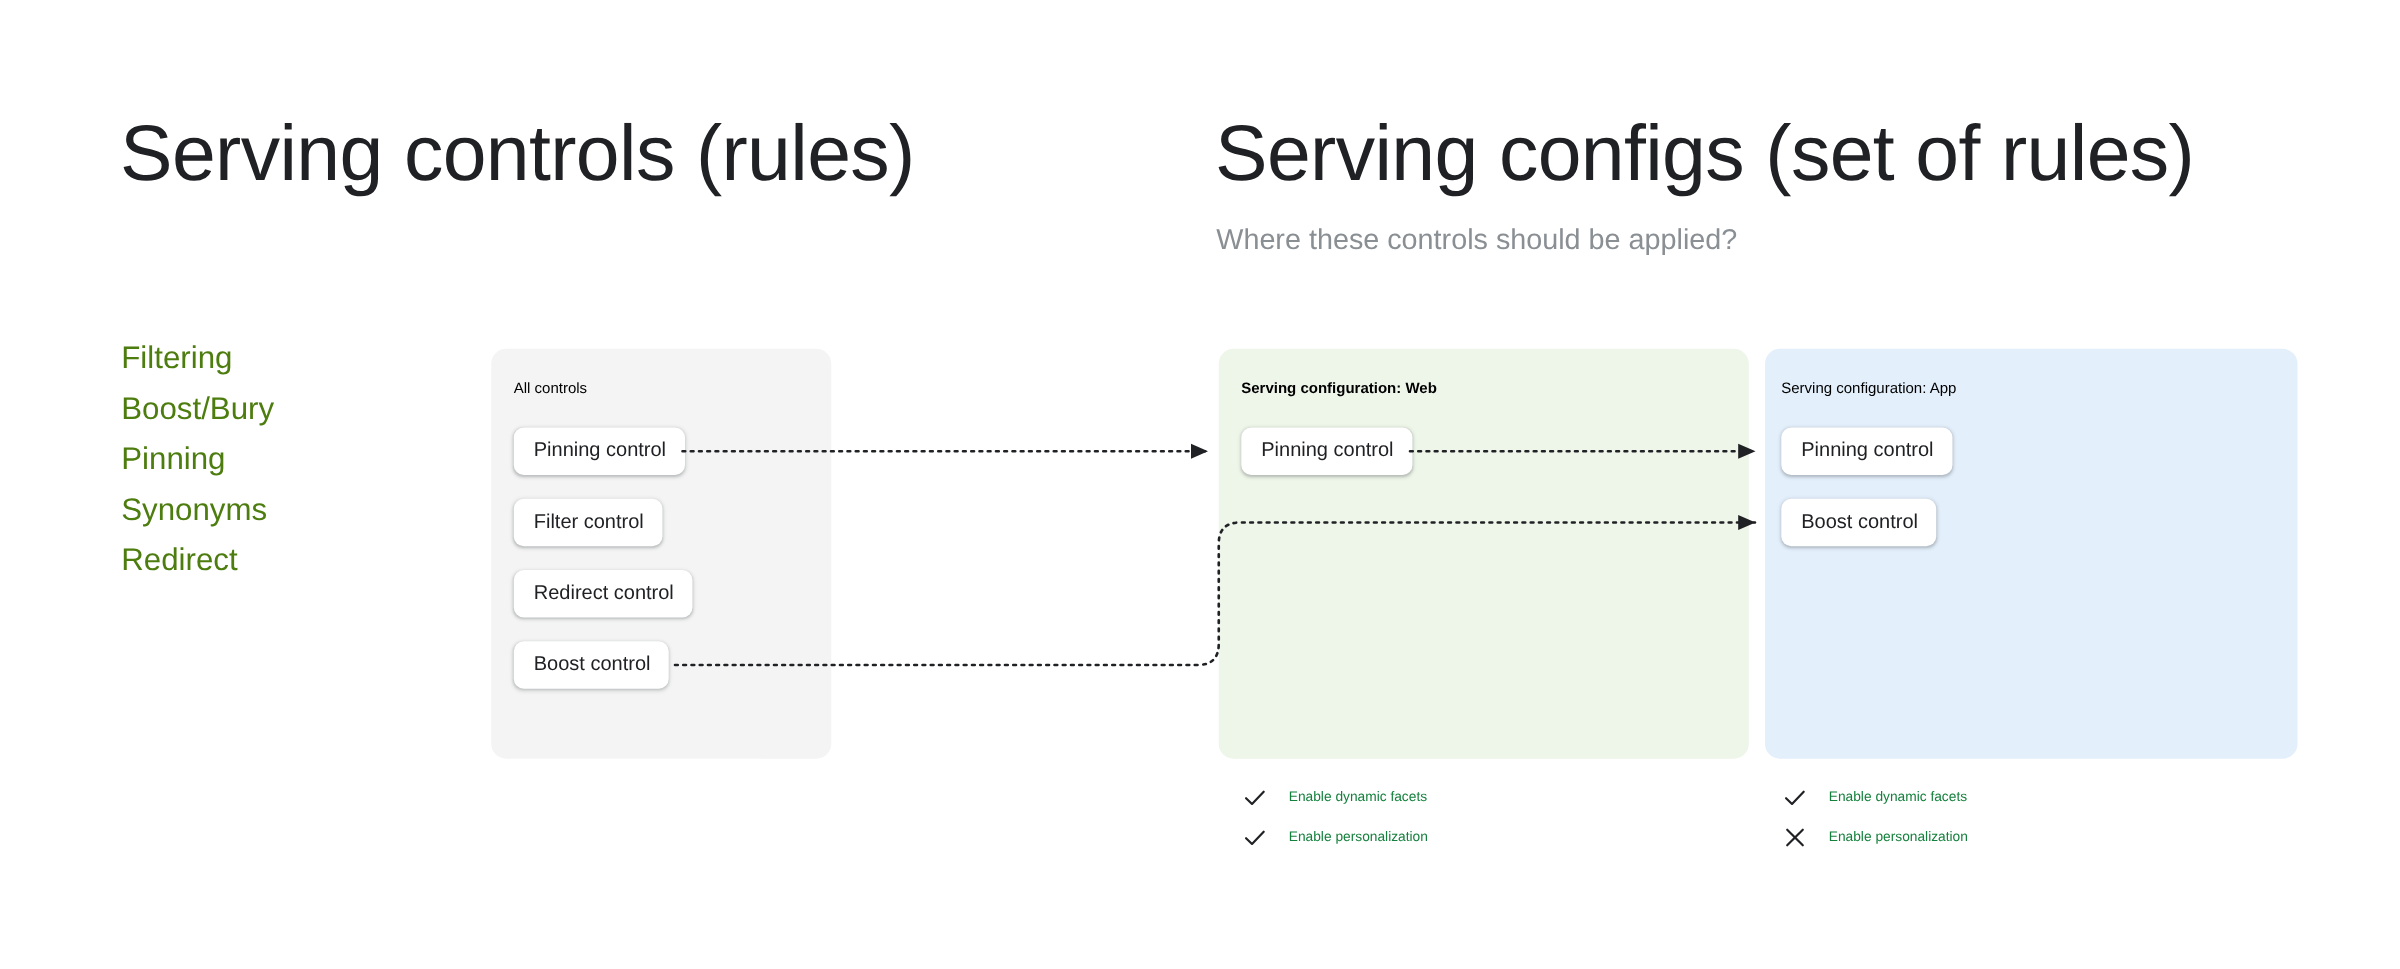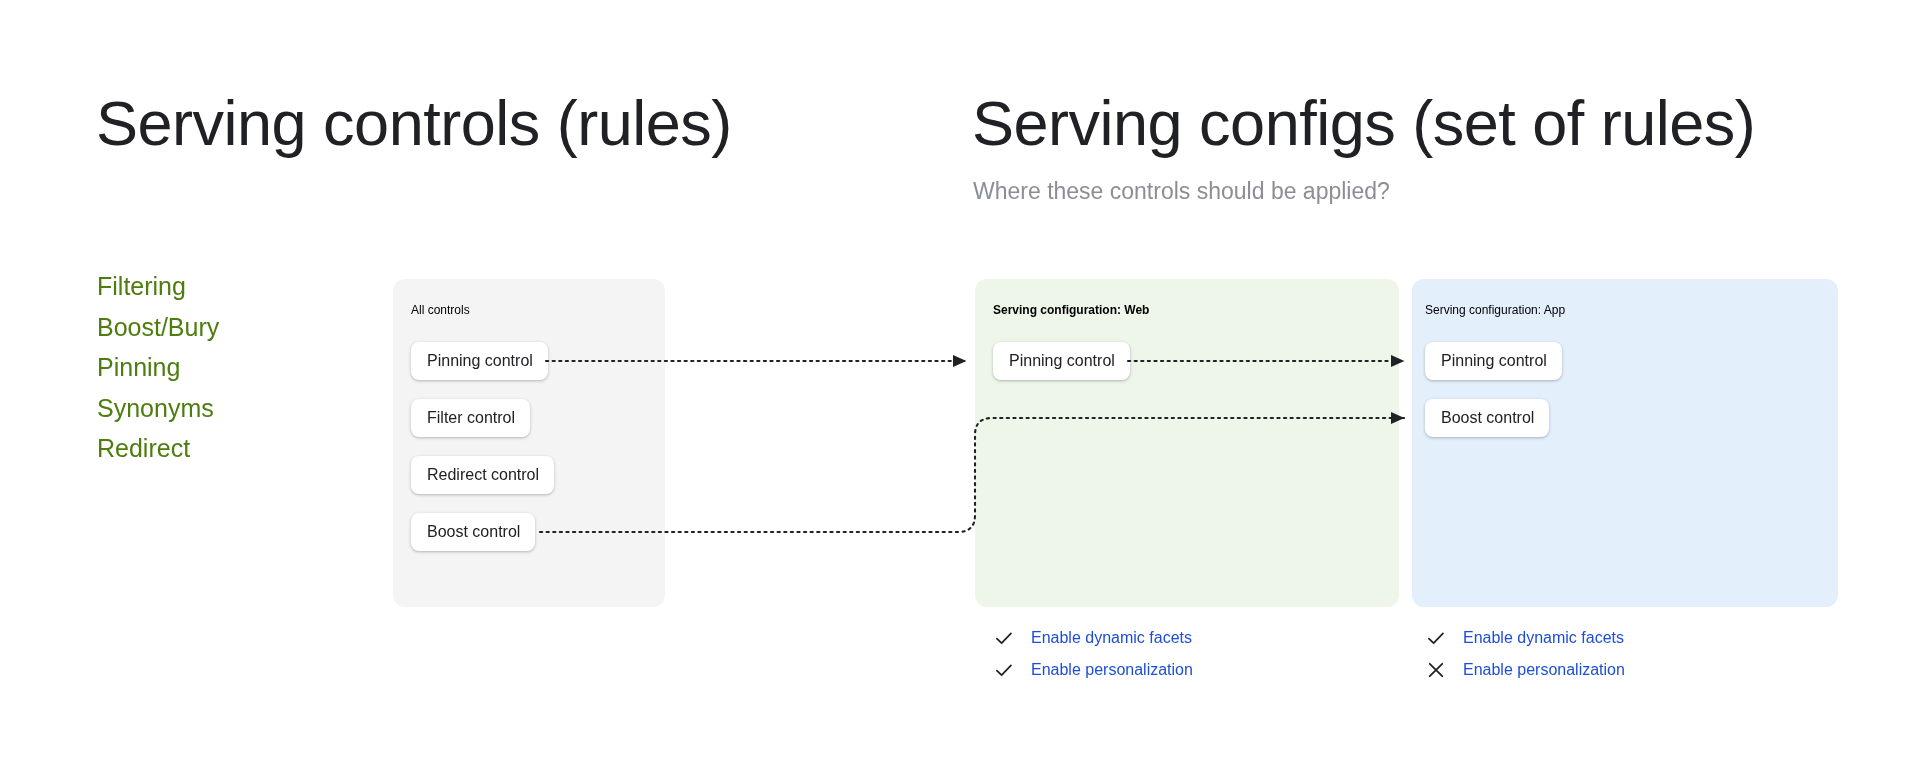--- a/index.html
+++ b/index.html
@@ -119,23 +119,23 @@
     height: 32px;
   }
   .opt-icon {
     width: 22px;
     height: 22px;
     margin-right: 16px;
     flex: 0 0 22px;
     display: block;
   }
   .opt-label {
-    font-size: 16px;
+    font-size: 11px;
     line-height: 20px;
-    color: #1d4ed8;
+    color: #15803d;
     white-space: nowrap;
   }
   #opts-web { left: 993px; top: 622px; }
   #opts-app { left: 1425px; top: 622px; }
 </style>
 </head>
 <body>
 
 <div id="canvas">
 

